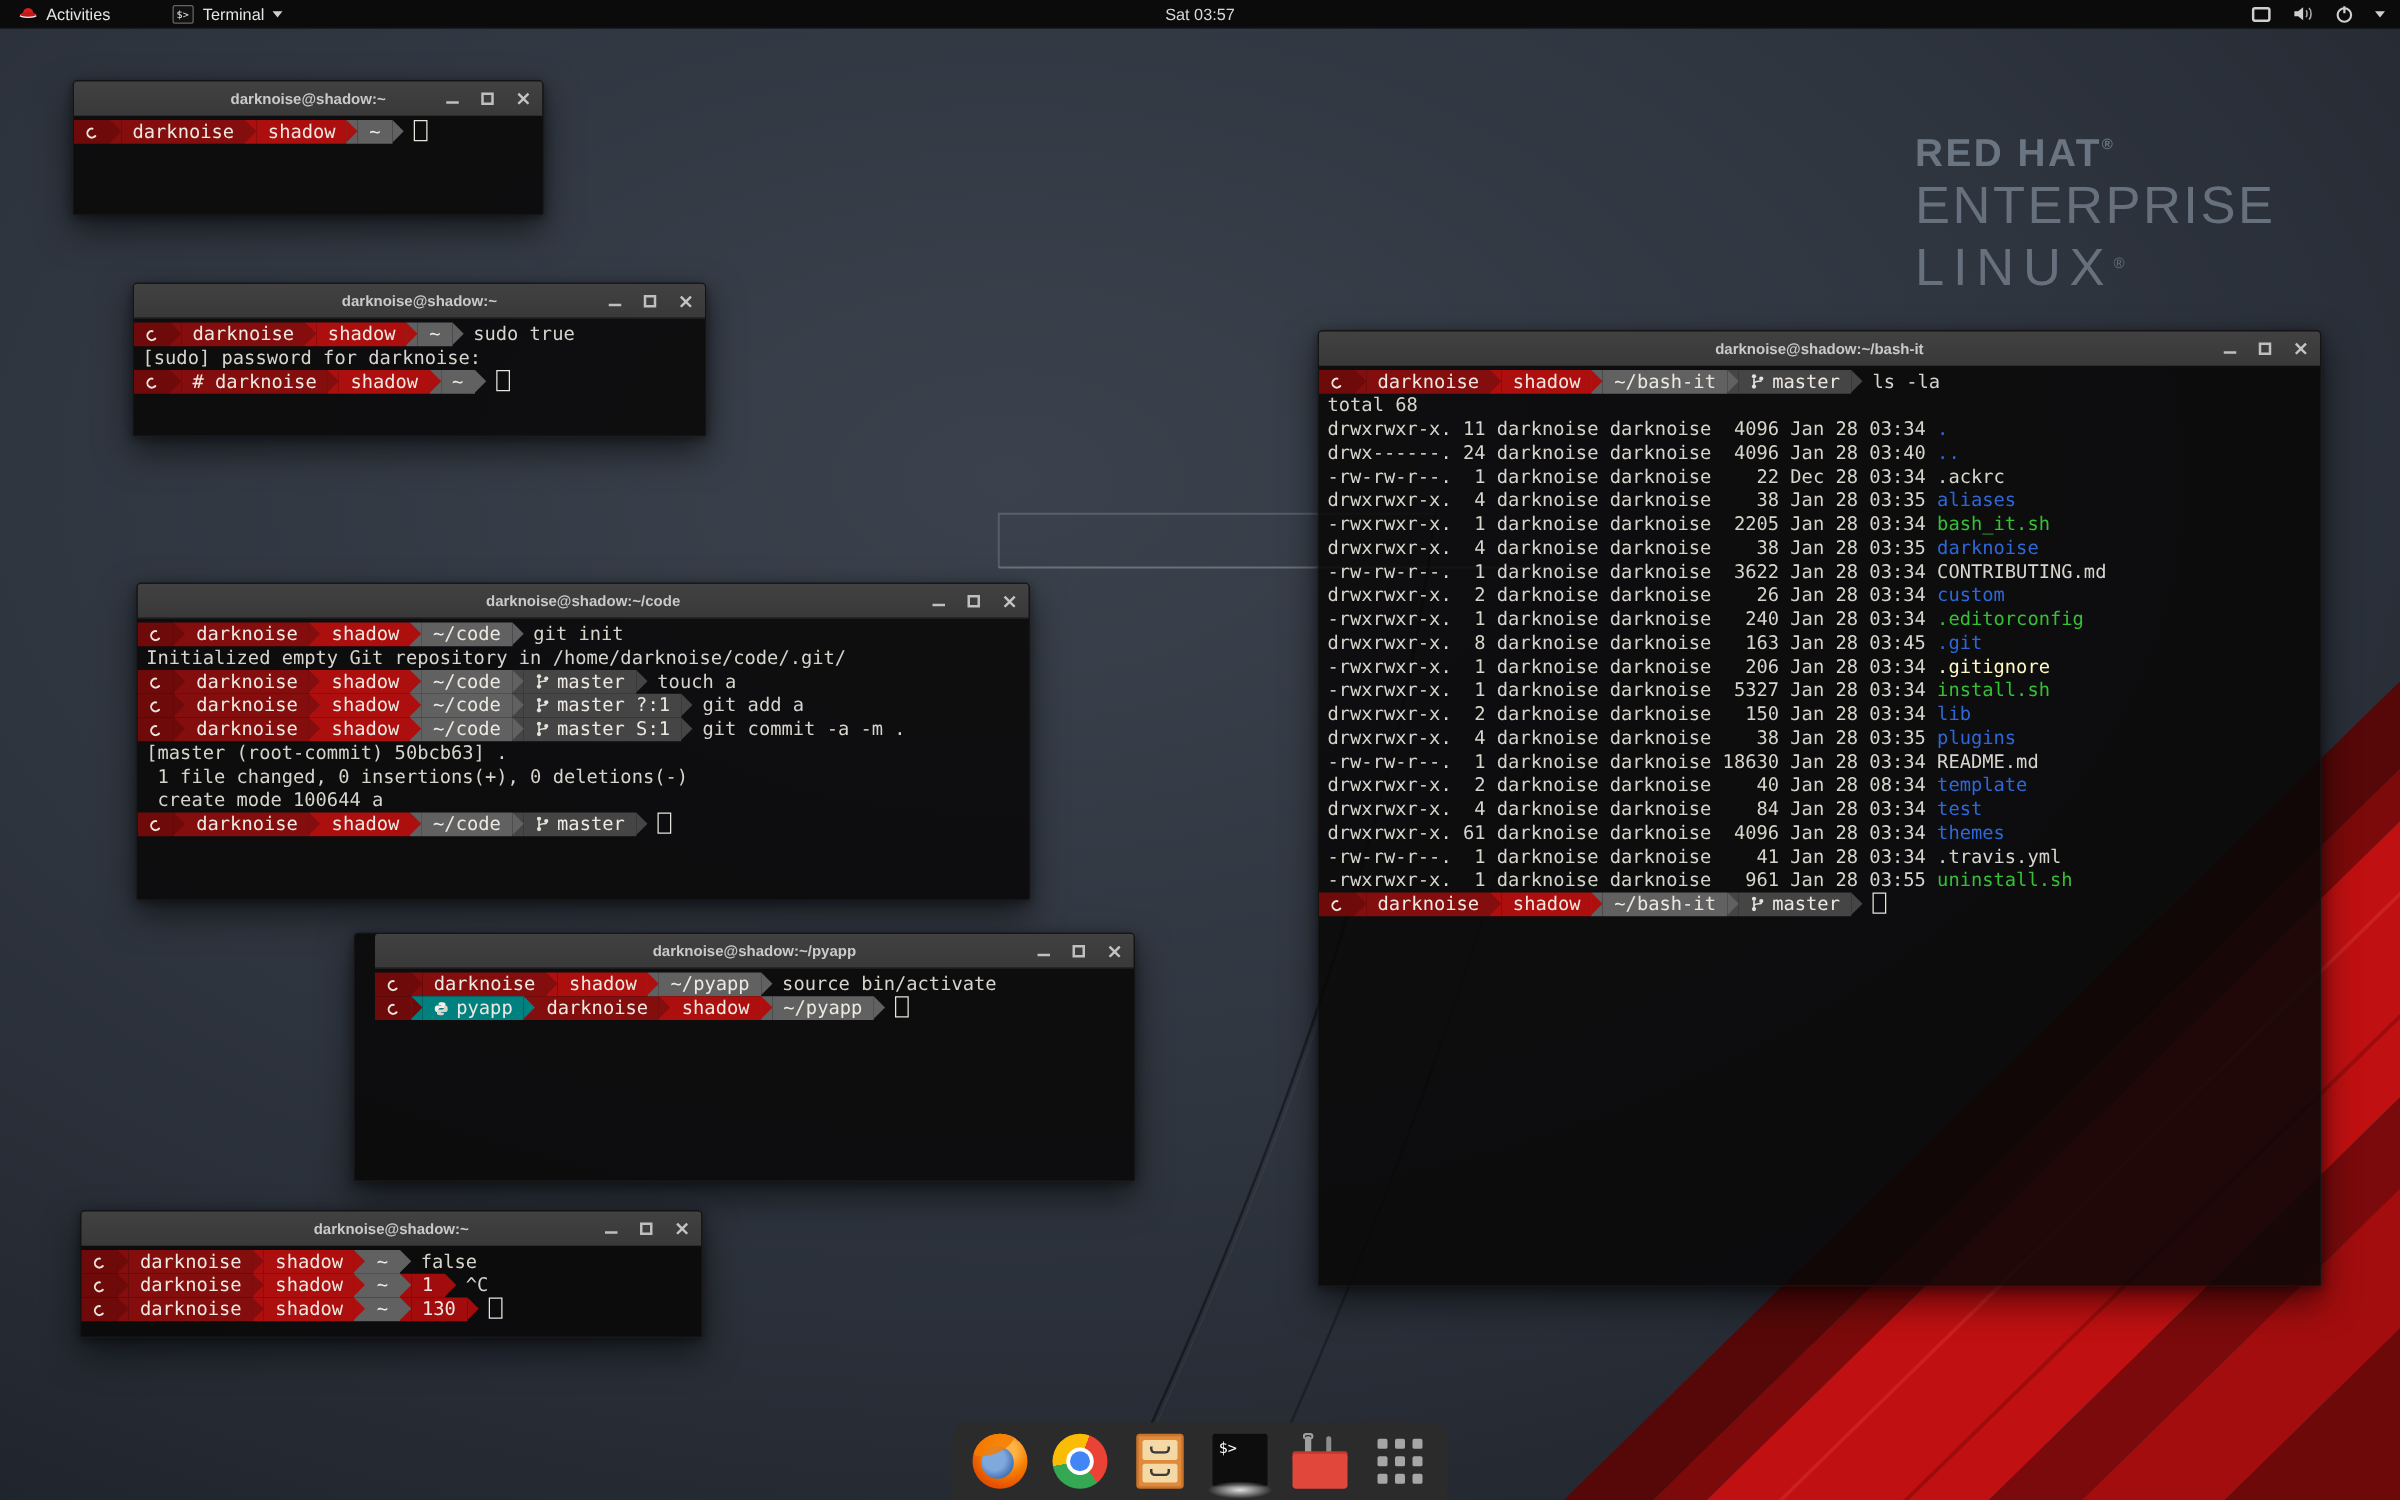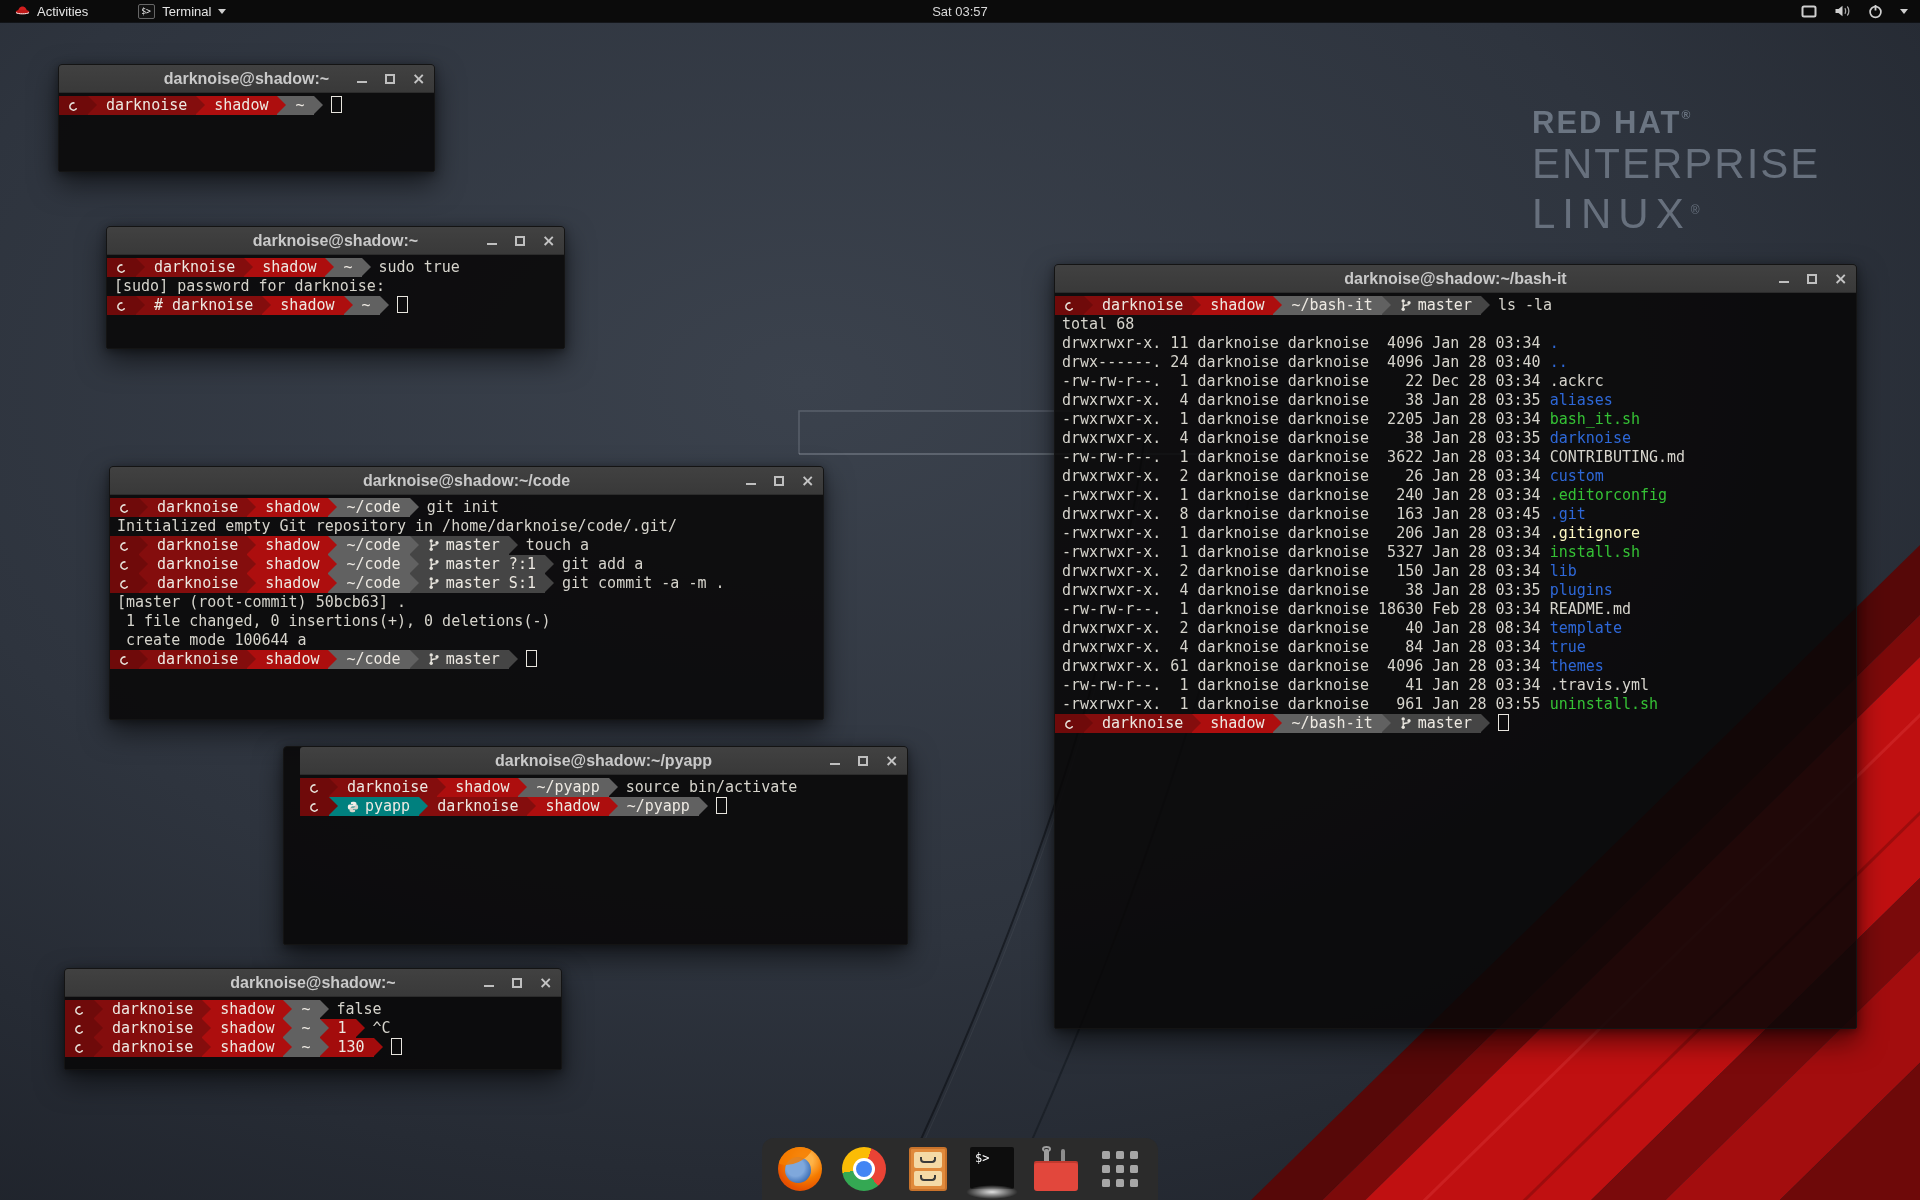--- a/index.html
+++ b/index.html
@@ -25,21 +25,21 @@
   .appmenu .mini-term{width:17px;height:15px;background:#111;border:1px solid #666;border-radius:2px;
      color:#eee;font-family:"DejaVu Sans Mono",monospace;font-size:8px;line-height:13px;padding-left:2px;box-sizing:border-box;}
   .caret{width:0;height:0;border-left:4px solid transparent;border-right:4px solid transparent;border-top:5px solid #CFCFCF;}
   .clock{position:absolute;left:0;right:0;text-align:center;font-size:13px;color:#D8D8D8;pointer-events:none;}
   .tb-right{margin-left:auto;display:flex;align-items:center;gap:17px;padding-right:12px;z-index:2;}
   
   .win{position:absolute;border:1px solid #141414;border-radius:4px 4px 2px 2px;
     box-shadow:0 12px 28px rgba(0,0,0,.55),0 2px 8px rgba(0,0,0,.4);z-index:10;background:rgba(8,7,7,0.87);}
   .titlebar{height:27px;background:linear-gradient(#414141,#393939);border-bottom:1px solid #2C2C2C;
     border-radius:3px 3px 0 0;position:relative;display:flex;align-items:center;}
-  .title{position:absolute;left:0;right:0;text-align:center;font-size:16px;font-weight:bold;color:#C9C9C9;pointer-events:none;}
+  .title{position:absolute;left:0;right:0;text-align:center;font-size:12px;font-weight:bold;color:#C9C9C9;pointer-events:none;}
   .winbtns{position:absolute;right:10px;top:0;height:27px;display:flex;align-items:center;gap:16px;}
   .wbtn{width:12px;height:12px;position:relative;cursor:pointer;}
   .wbtn-min::after{content:'';position:absolute;left:1px;right:1px;bottom:2px;height:2px;background:#BFBFBF;}
   .wbtn-max::after{content:'';position:absolute;inset:1px;border:2px solid #BFBFBF;}
   .wbtn-close{color:#C4C4C4;font-size:16px;line-height:12px;text-align:center;font-weight:bold;font-family:"DejaVu Sans",sans-serif;}
   .term{font-family:"DejaVu Sans Mono",monospace;font-size:15px;color:#D6D4CC;padding-top:3px;overflow:hidden;
     height:calc(100% - 31px);}
   .line{height:19px;line-height:19px;white-space:pre;}
   .seg{display:inline-block;height:19px;line-height:19px;padding:0 9px;vertical-align:top;}
   .seg svg{vertical-align:-2px;}
@@ -306,23 +306,23 @@
         <div class="line"><span class="out">-rwxrwxr-x.  1 darknoise darknoise  2205 Jan 28 03:34 </span><span style="color: rgb(53, 193, 53);">bash_it.sh</span></div>
         <div class="line"><span class="out">drwxrwxr-x.  4 darknoise darknoise    38 Jan 28 03:35 </span><span style="color: rgb(46, 104, 216);">darknoise</span></div>
         <div class="line"><span class="out">-rw-rw-r--.  1 darknoise darknoise  3622 Jan 28 03:34 </span><span style="color: rgb(214, 212, 204);">CONTRIBUTING.md</span></div>
         <div class="line"><span class="out">drwxrwxr-x.  2 darknoise darknoise    26 Jan 28 03:34 </span><span style="color: rgb(46, 104, 216);">custom</span></div>
         <div class="line"><span class="out">-rwxrwxr-x.  1 darknoise darknoise   240 Jan 28 03:34 </span><span style="color: rgb(53, 193, 53);">.editorconfig</span></div>
         <div class="line"><span class="out">drwxrwxr-x.  8 darknoise darknoise   163 Jan 28 03:45 </span><span style="color: rgb(46, 104, 216);">.git</span></div>
         <div class="line"><span class="out">-rwxrwxr-x.  1 darknoise darknoise   206 Jan 28 03:34 </span><span style="color: #fef9c3;">.gitignore</span></div>
         <div class="line"><span class="out">-rwxrwxr-x.  1 darknoise darknoise  5327 Jan 28 03:34 </span><span style="color: rgb(53, 193, 53);">install.sh</span></div>
         <div class="line"><span class="out">drwxrwxr-x.  2 darknoise darknoise   150 Jan 28 03:34 </span><span style="color: rgb(46, 104, 216);">lib</span></div>
         <div class="line"><span class="out">drwxrwxr-x.  4 darknoise darknoise    38 Jan 28 03:35 </span><span style="color: rgb(46, 104, 216);">plugins</span></div>
-        <div class="line"><span class="out">-rw-rw-r--.  1 darknoise darknoise 18630 Feb 28 03:34 </span><span style="color: rgb(214, 212, 204);">README.md</span></div>
+        <div class="line"><span class="out">-rw-rw-r--.  1 darknoise darknoise 18630 Jan 28 03:34 </span><span style="color: rgb(214, 212, 204);">README.md</span></div>
         <div class="line"><span class="out">drwxrwxr-x.  2 darknoise darknoise    40 Jan 28 08:34 </span><span style="color: rgb(46, 104, 216);">template</span></div>
-        <div class="line"><span class="out">drwxrwxr-x.  4 darknoise darknoise    84 Jan 28 03:34 </span><span style="color: rgb(46, 104, 216);">true</span></div>
+        <div class="line"><span class="out">drwxrwxr-x.  4 darknoise darknoise    84 Jan 28 03:34 </span><span style="color: rgb(46, 104, 216);">test</span></div>
         <div class="line"><span class="out">drwxrwxr-x. 61 darknoise darknoise  4096 Jan 28 03:34 </span><span style="color: rgb(46, 104, 216);">themes</span></div>
         <div class="line"><span class="out">-rw-rw-r--.  1 darknoise darknoise    41 Jan 28 03:34 </span><span style="color: rgb(214, 212, 204);">.travis.yml</span></div>
         <div class="line"><span class="out">-rwxrwxr-x.  1 darknoise darknoise   961 Jan 28 03:55 </span><span style="color: rgb(53, 193, 53);">uninstall.sh</span></div>
         <div class="line"><span class="seg" style="background: rgb(111, 10, 10); color: rgb(237, 233, 226);"><svg width="11" height="11" viewBox="0 0 11 11">
               <circle cx="5.5" cy="5.5" r="3.6" fill="none" stroke="#E8E4DC" stroke-width="1.6" stroke-dasharray="14.5 8" stroke-linecap="round" transform="rotate(40 5.5 5.5)"></circle>
             </svg></span><span class="arrow" style="background: rgb(132, 13, 13);"><i style="border-left-color: rgb(111, 10, 10);"></i></span><span class="seg" style="background: rgb(132, 13, 13); color: rgb(237, 233, 226);">darknoise</span><span class="arrow" style="background: rgb(173, 14, 14);"><i style="border-left-color: rgb(132, 13, 13);"></i></span><span class="seg" style="background: rgb(173, 14, 14); color: rgb(237, 233, 226);">shadow</span><span class="arrow" style="background: rgb(97, 97, 97);"><i style="border-left-color: rgb(173, 14, 14);"></i></span><span class="seg" style="background: rgb(97, 97, 97); color: rgb(237, 233, 226);">~/bash-it</span><span class="arrow" style="background: rgb(69, 69, 69);"><i style="border-left-color: rgb(97, 97, 97);"></i></span><span class="seg" style="background: rgb(69, 69, 69); color: rgb(237, 233, 226);"><svg width="12" height="14" viewBox="0 0 12 14" style="margin-right: 6px;">
               <circle cx="3.2" cy="3" r="1.7" fill="#E6E3DC"></circle>
               <circle cx="3.2" cy="11.2" r="1.7" fill="#E6E3DC"></circle>
               <circle cx="9" cy="4.8" r="1.7" fill="#E6E3DC"></circle>
               <path d="M3.2 4.7v6.5M3.2 9c0-2.8 5.8-1.4 5.8-2.7" stroke="#E6E3DC" stroke-width="1.3" fill="none"></path>

